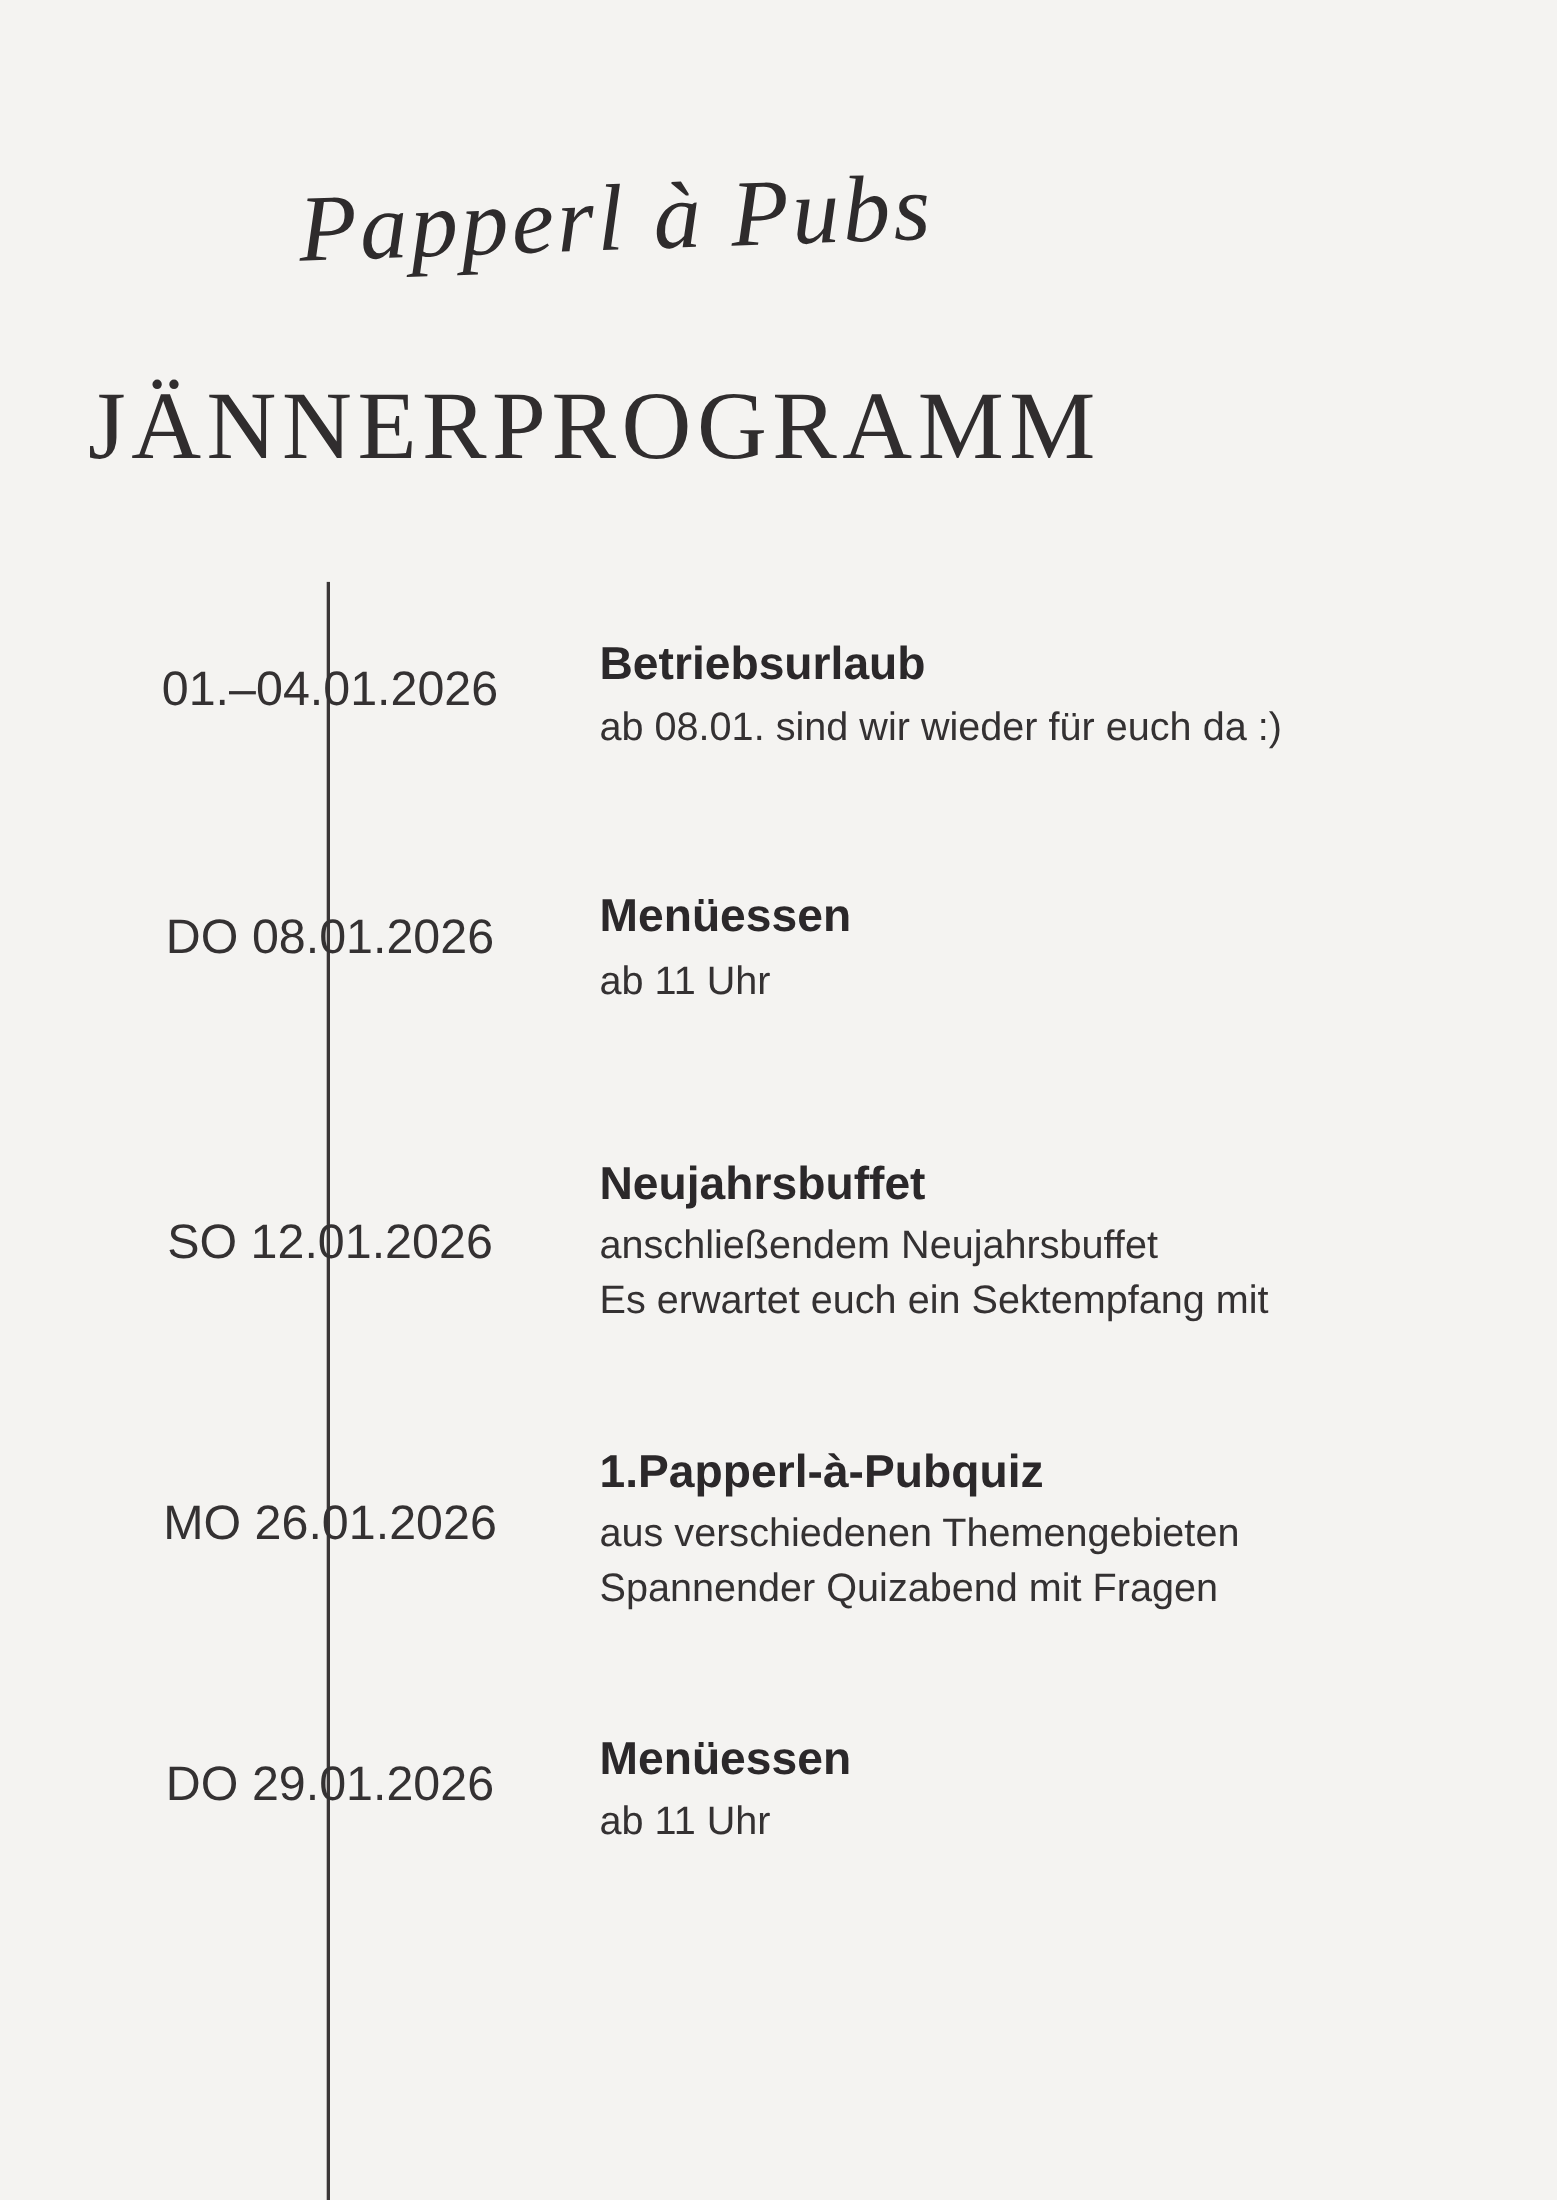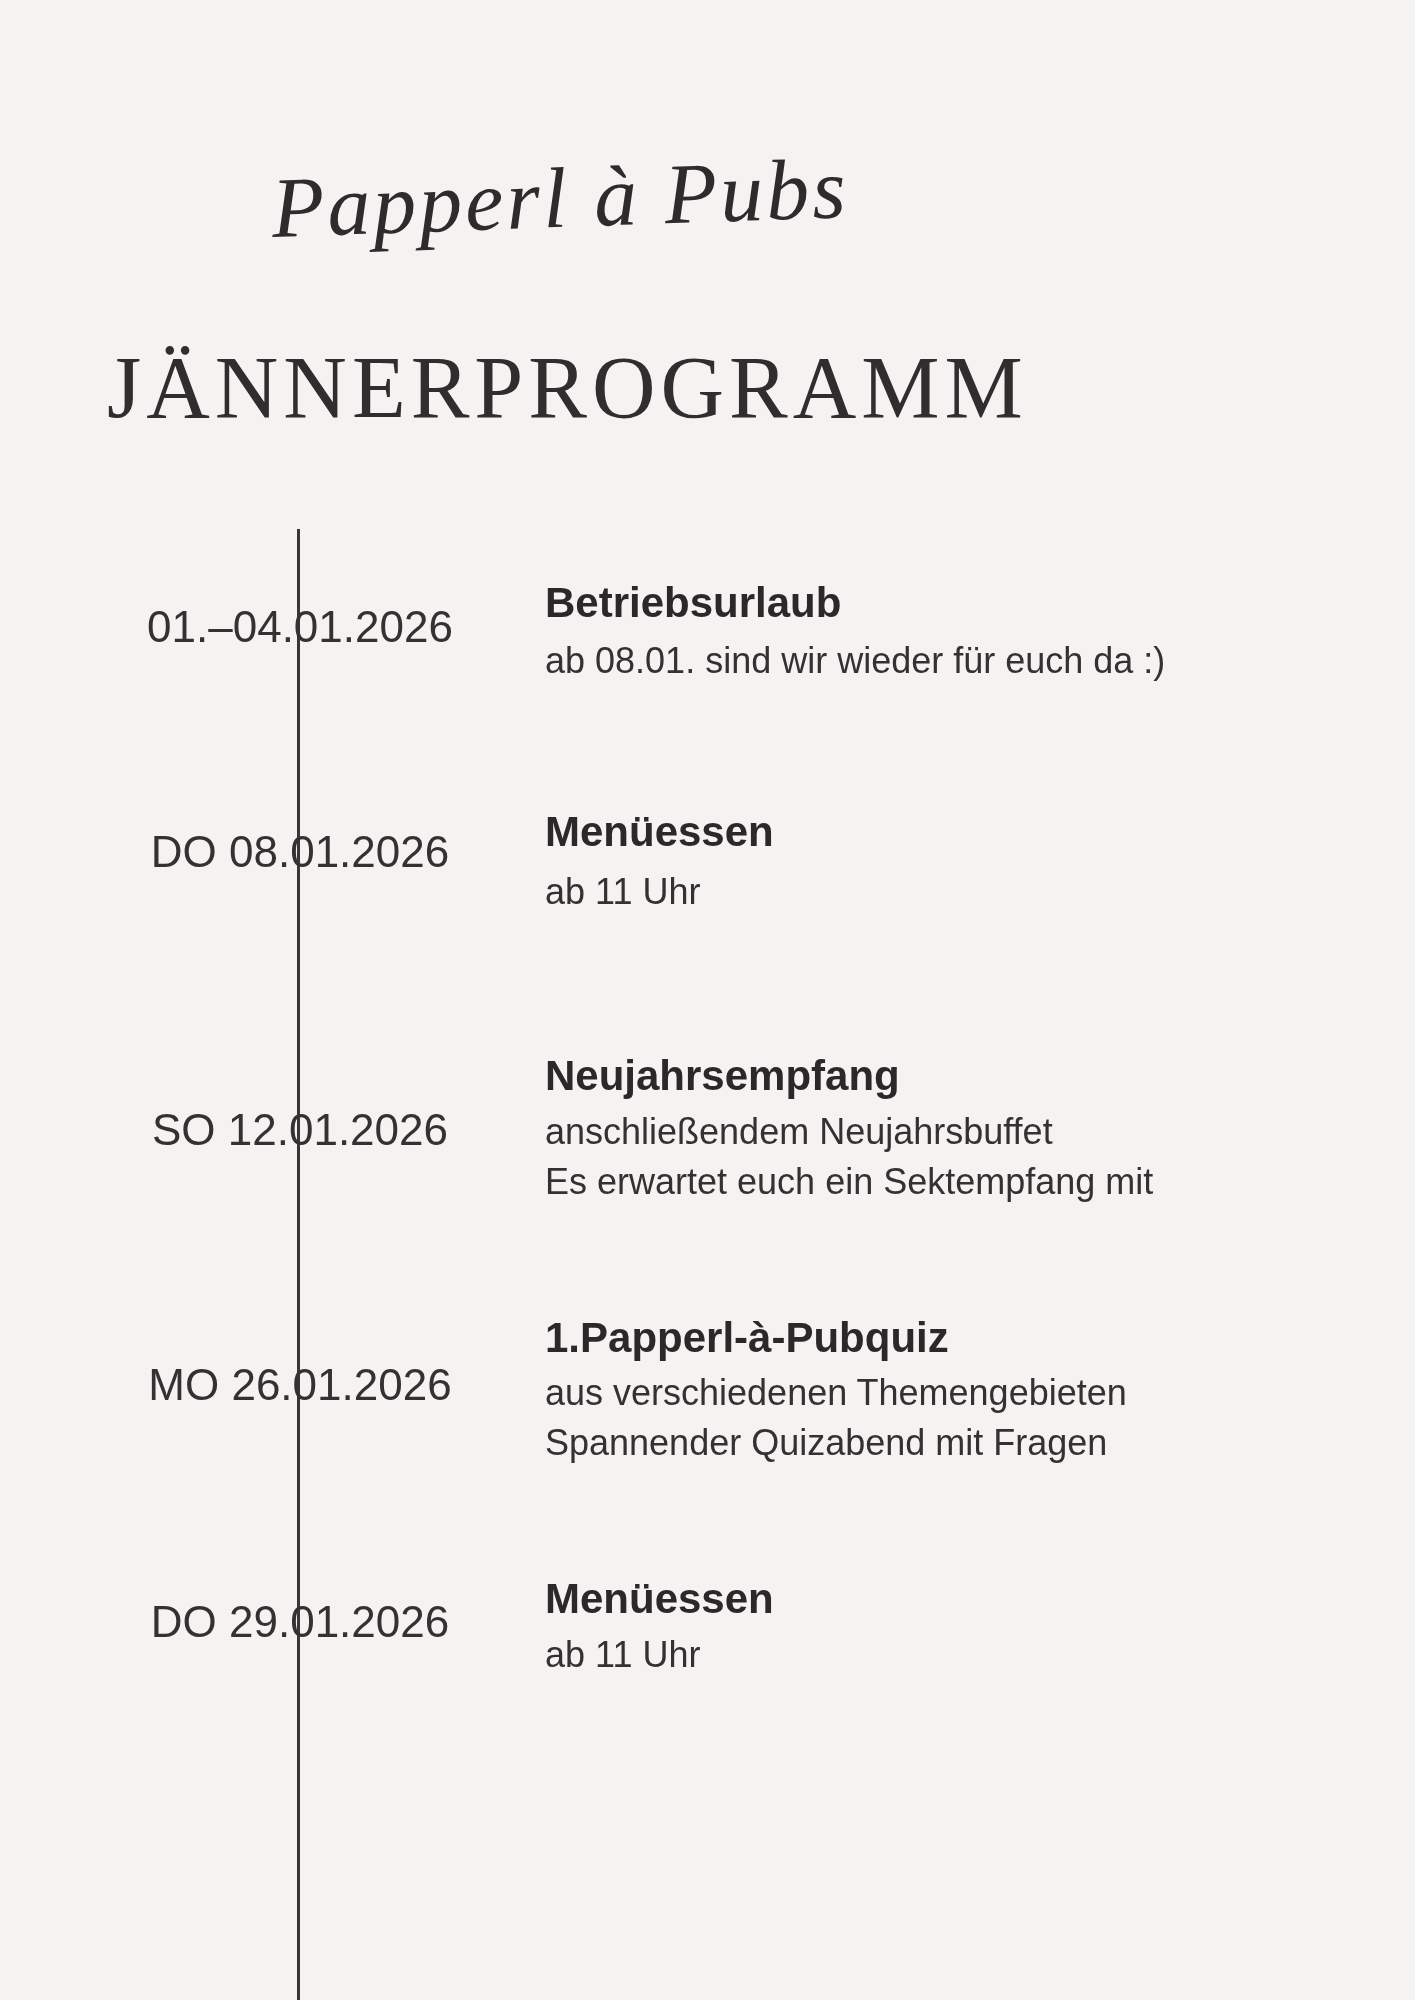--- a/index.html
+++ b/index.html
@@ -22,21 +22,21 @@
     font-weight:400;
     font-size:86px;
     letter-spacing:3px;
     text-align:center;
     color:#2e2b2c;
     transform:rotate(-2deg);
     white-space:nowrap;
   }
   .main-title{
     position:absolute;
-    left:107px;top:344px;
+    left:80px;top:344px;
     font-family:"Liberation Serif",serif;
     font-size:88px;
     font-weight:400;
     letter-spacing:5px;
     color:#302d2e;
     white-space:nowrap;
     line-height:1;
   }
 
   
@@ -97,21 +97,21 @@
     <div>ab 08.01. sind wir wieder für euch da :)</div>
   </div>
 
   <div class="event-date d2">DO 08.01.2026</div>
   <div class="event-title t2">Menüessen</div>
   <div class="event-desc p2">
     <div>ab 11 Uhr</div>
   </div>
 
   <div class="event-date d3">SO 12.01.2026</div>
-  <div class="event-title t3">Neujahrsempfang</div>
+  <div class="event-title t3">Neujahrsbuffet</div>
   <div class="event-desc p3">
     <div>anschließendem Neujahrsbuffet</div>
     <div>Es erwartet euch ein Sektempfang mit</div>
   </div>
 
   <div class="event-date d4">MO 26.01.2026</div>
   <div class="event-title t4">1.Papperl-à-Pubquiz</div>
   <div class="event-desc p4">
     <div>aus verschiedenen Themengebieten</div>
     <div>Spannender Quizabend mit Fragen</div>

